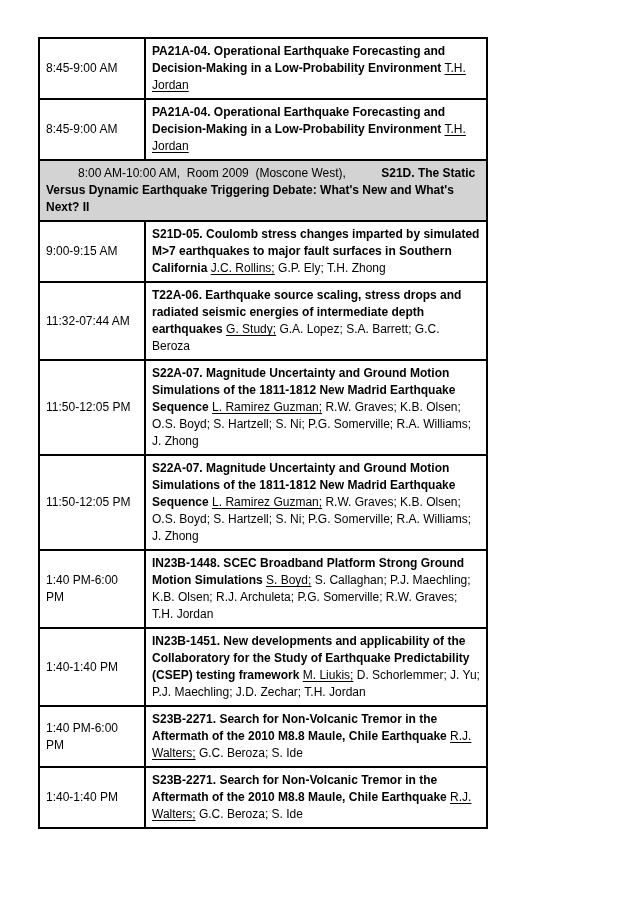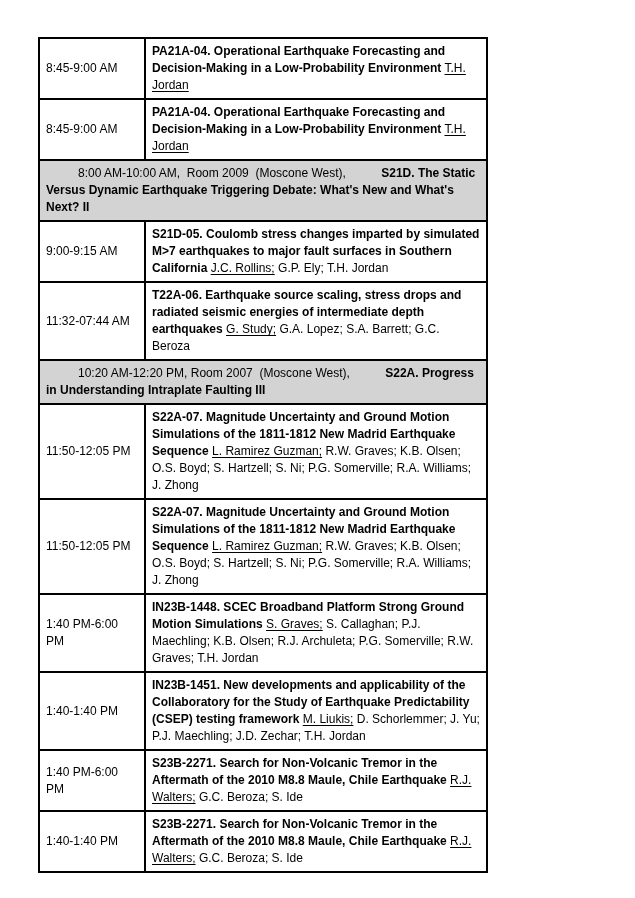--- a/index.html
+++ b/index.html
@@ -72,54 +72,51 @@
       </tr>
 
       <tr>
         <td class="hdr" colspan="2"><span>8:00 AM-10:00 AM,  Room 2009  (Moscone West), </span><span class="b">S21D. The Static Versus Dynamic Earthquake Triggering Debate: What's New and What's Next? II</span></td>
       </tr>
 
       <tr>
         <td class="time">9:00-9:15 AM</td>
         <td class="desc"><span class="b">S21D-05. Coulomb stress changes imparted by simulated M&gt;7 earthquakes to major fault surfaces in Southern California</span>
           <span class="u">J.C. Rollins;</span>
-          <span>G.P. Ely; T.H. Jordan</span></td>
+          <span>G.P. Ely; T.H. Zhong</span></td>
       </tr>
 
 
       <tr>
         <td class="time">11:32-07:44 AM</td>
         <td class="desc"><span class="b">T22A-06. Earthquake source scaling, stress drops and radiated seismic energies of intermediate depth earthquakes</span>
           <span class="u">G. Study;</span>
           <span>G.A. Lopez; S.A. Barrett; G.C. Beroza</span></td>
       </tr>
 
-      <tr>
-        <td class="hdr" colspan="2"><span>10:20 AM-12:20 PM, Room 2007  (Moscone West), </span><span class="b">S22A. Progress in Understanding Intraplate Faulting III</span></td>
-      </tr>
 
       <tr>
         <td class="time">11:50-12:05 PM</td>
         <td class="desc"><span class="b">S22A-07. Magnitude Uncertainty and Ground Motion Simulations of the 1811-1812 New Madrid Earthquake Sequence</span>
           <span class="u">L. Ramirez Guzman;</span>
           <span>R.W. Graves; K.B. Olsen; O.S. Boyd; S. Hartzell; S. Ni; P.G. Somerville; R.A. Williams; J. Zhong</span></td>
       </tr>
 
       <tr>
         <td class="time">11:50-12:05 PM</td>
         <td class="desc"><span class="b">S22A-07. Magnitude Uncertainty and Ground Motion Simulations of the 1811-1812 New Madrid Earthquake Sequence</span>
           <span class="u">L. Ramirez Guzman;</span>
           <span>R.W. Graves; K.B. Olsen; O.S. Boyd; S. Hartzell; S. Ni; P.G. Somerville; R.A. Williams; J. Zhong</span></td>
       </tr>
 
 
       <tr>
         <td class="time">1:40 PM-6:00 PM</td>
         <td class="desc"><span class="b">IN23B-1448. SCEC Broadband Platform Strong Ground Motion Simulations</span>
-          <span class="u">S. Graves;</span>
+          <span class="u">S. Boyd;</span>
           <span>S. Callaghan; P.J. Maechling; K.B. Olsen; R.J. Archuleta; P.G. Somerville; R.W. Graves; T.H. Jordan</span></td>
       </tr>
 
       <tr>
         <td class="time">1:40-1:40 PM</td>
         <td class="desc"><span class="b">IN23B-1451. New developments and applicability of the Collaboratory for the Study of Earthquake Predictability (CSEP) testing framework</span>
           <span class="u">M. Liukis;</span>
           <span>D. Schorlemmer; J. Yu; P.J. Maechling; J.D. Zechar; T.H. Jordan</span></td>
       </tr>
 

